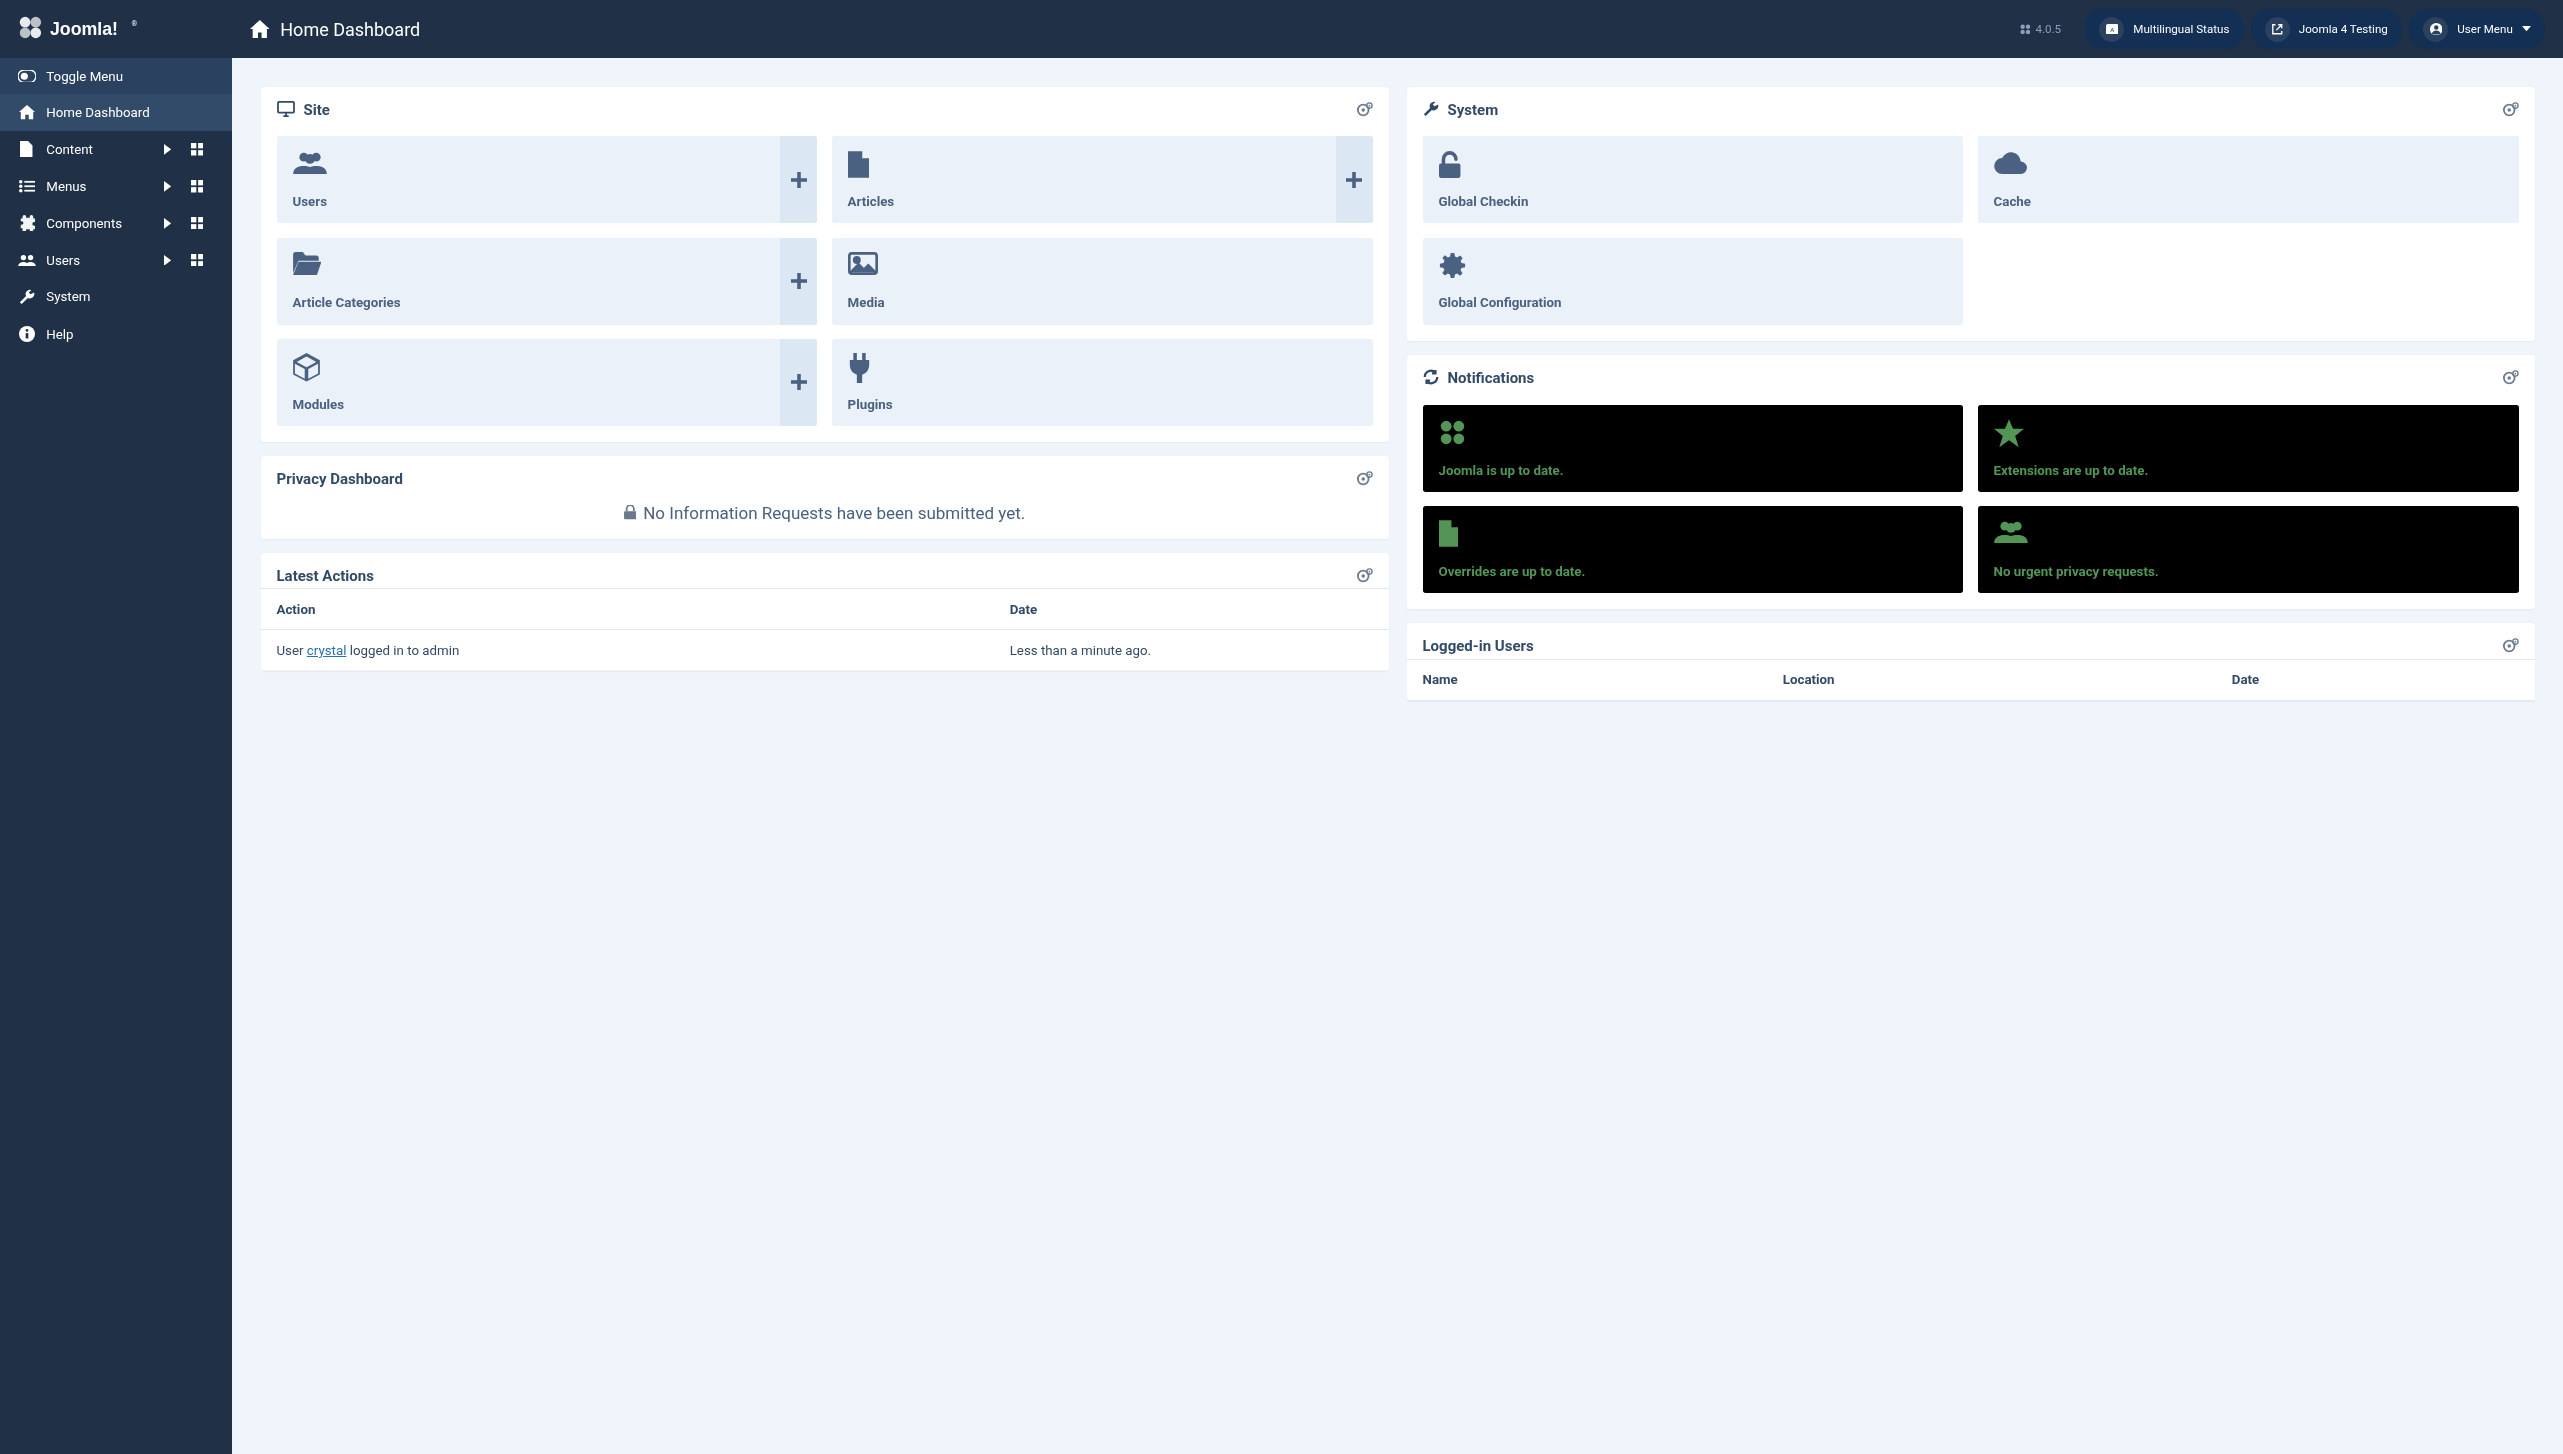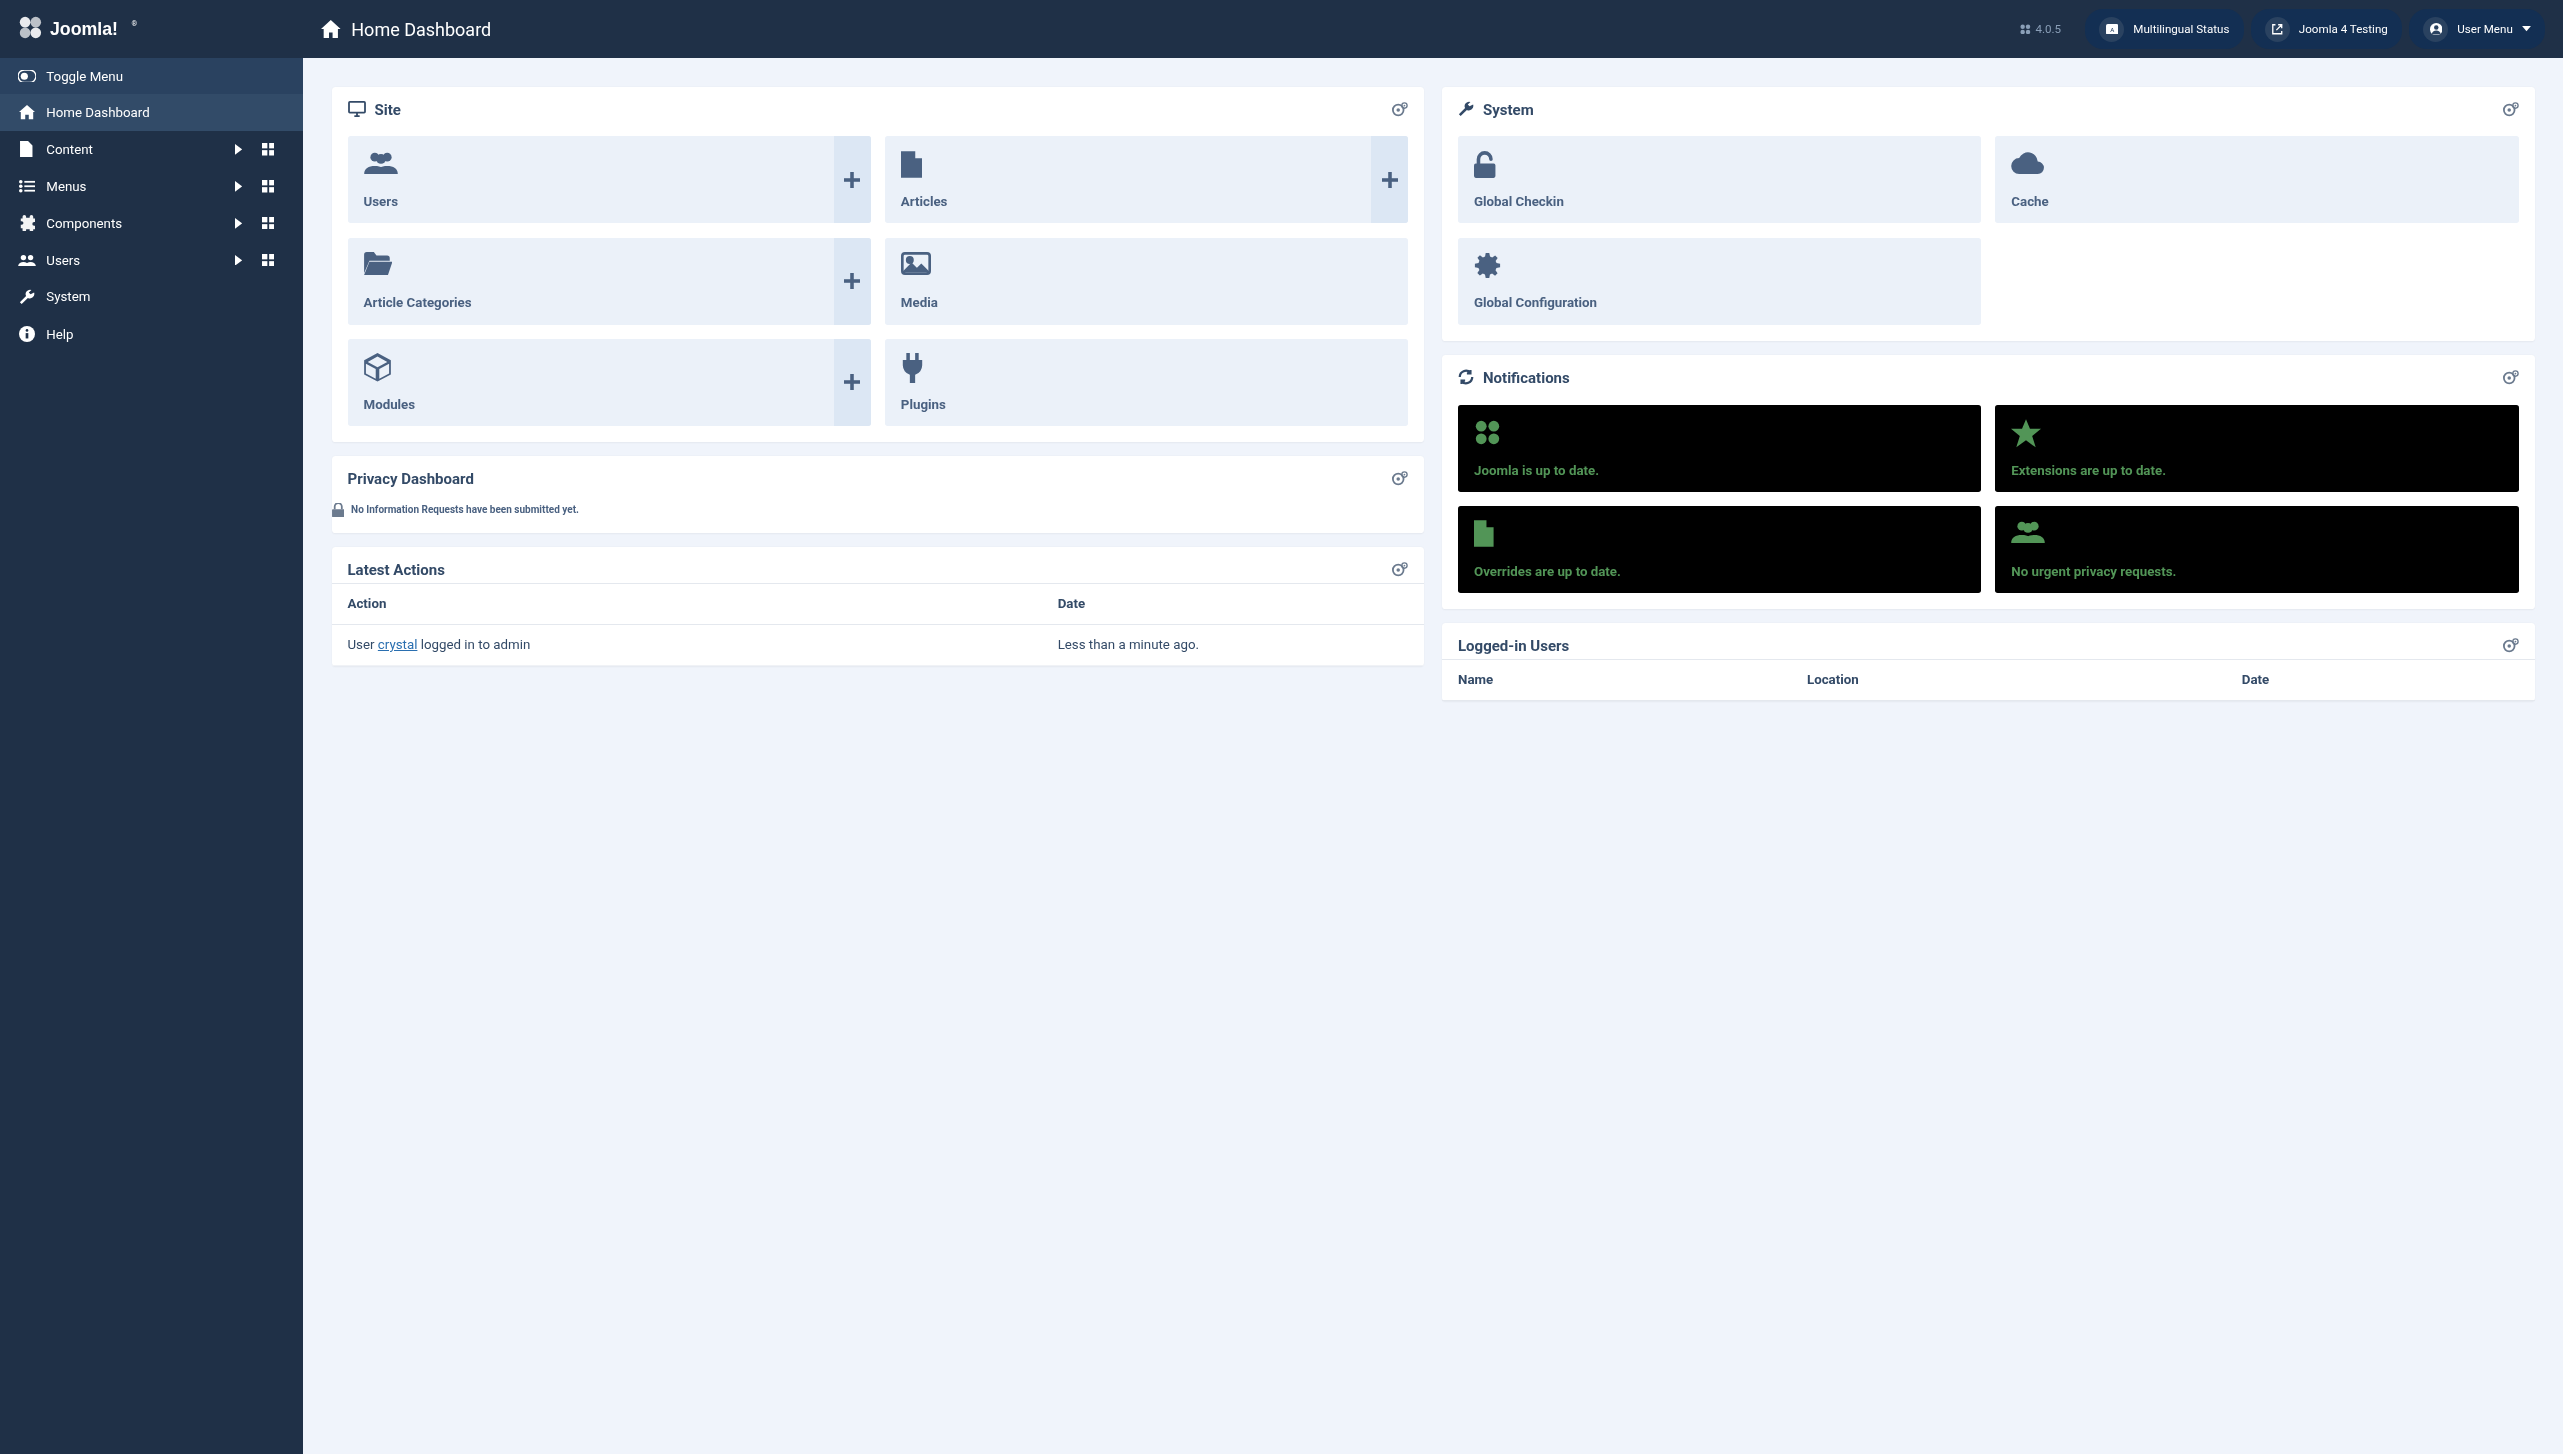--- a/index.html
+++ b/index.html
@@ -1,18 +1,18 @@
 <!DOCTYPE html>
 <html style="font-size:14.2px"><head>
 <meta charset="utf-8">
 <style>
 * { margin: 0; padding: 0; box-sizing: border-box; }
 body { font-family: -apple-system, BlinkMacSystemFont, "Segoe UI", Roboto, sans-serif; background: #f0f4fb; color: #132f53; font-size: 12.5px; }
 .app { display: flex; min-height: 100vh; }
-.sidebar { width: 303px; background: #1f3047; color: #fff; flex-shrink: 0; }
+.sidebar { width: 232px; background: #1f3047; color: #fff; flex-shrink: 0; }
 .logo { display: flex; align-items: center; padding: 14.2px 18px; height: 58px; }
 .logo svg { width: 142px; height: 28.5px; }
 .nav-item { display: flex; align-items: center; padding: 10.7px 14.2px; color: #fff; cursor: pointer; font-size: 13.3px; }
 .nav-item.toggle { background: #2a4260; }
 .nav-item.active { background: #324b68; }
 .nav-item .icon { width: 25px; display: flex; justify-content: center; margin-right: 7.1px; }
 .nav-item .label { flex: 1; }
 .nav-item .chevron { width: 27px; text-align: center; }
 .nav-item .grid-icon { width: 27px; text-align: center; }
 .main { flex: 1; display: flex; flex-direction: column; }
@@ -30,21 +30,21 @@
 .panel-header .spacer { flex: 1; }
 .panel-header .gear { color: #6b7a8e; cursor: pointer; }
 .tile-grid { display: grid; grid-template-columns: 1fr 1fr; gap: 14.2px; padding: 14.2px 16px 16px; }
 .tile { background: #ebf1f9; border-radius: 2.7px; display: flex; align-items: stretch; height: 87px; cursor: pointer; overflow: hidden; }
 .tile-main { flex: 1; padding: 14.2px 16px; display: flex; flex-direction: column; justify-content: space-between; }
 .tile-icon { color: #4a6181; font-size: 23px; }
 .tile-label { color: #4a6181; font-weight: 700; font-size: 13.3px; }
 .tile-plus { width: 37px; background: #dce7f4; display: flex; align-items: center; justify-content: center; color: #4a6181; font-size: 19.6px; cursor: pointer; }
 .tile.green { background: #000000; }
 .tile.green .tile-icon, .tile.green .tile-label { color: #529557; }
-.privacy-msg { text-align: center; color: #4a6181; font-weight: 700; padding: 10.7px 0 16px; display: flex; align-items: center; gap: 7.1px; font-size: 10px; }
+.privacy-msg { text-align: center; color: #4a6181; font-weight: 400; padding: 10.7px 0 16px; display: flex; align-items: center; justify-content: center; gap: 7.1px; font-size: 17px; }
 .table { width: 100%; border-collapse: collapse; }
 .table th { text-align: left; padding: 12.5px 16px; font-weight: 700; font-size: 13.3px; border-top: 0.9px solid #e4e8ee; border-bottom: 1.8px solid #e4e8ee; color: #334a67; }
 .table td { padding: 12.5px 16px; font-size: 13.3px; border-bottom: 0.9px solid #f0f2f6; color: #334a67; }
 .table a { color: #2a6fb0; text-decoration: underline; }
 svg { display: block; }
 </style>
 </head>
 <body>
 
 <div class="app">

